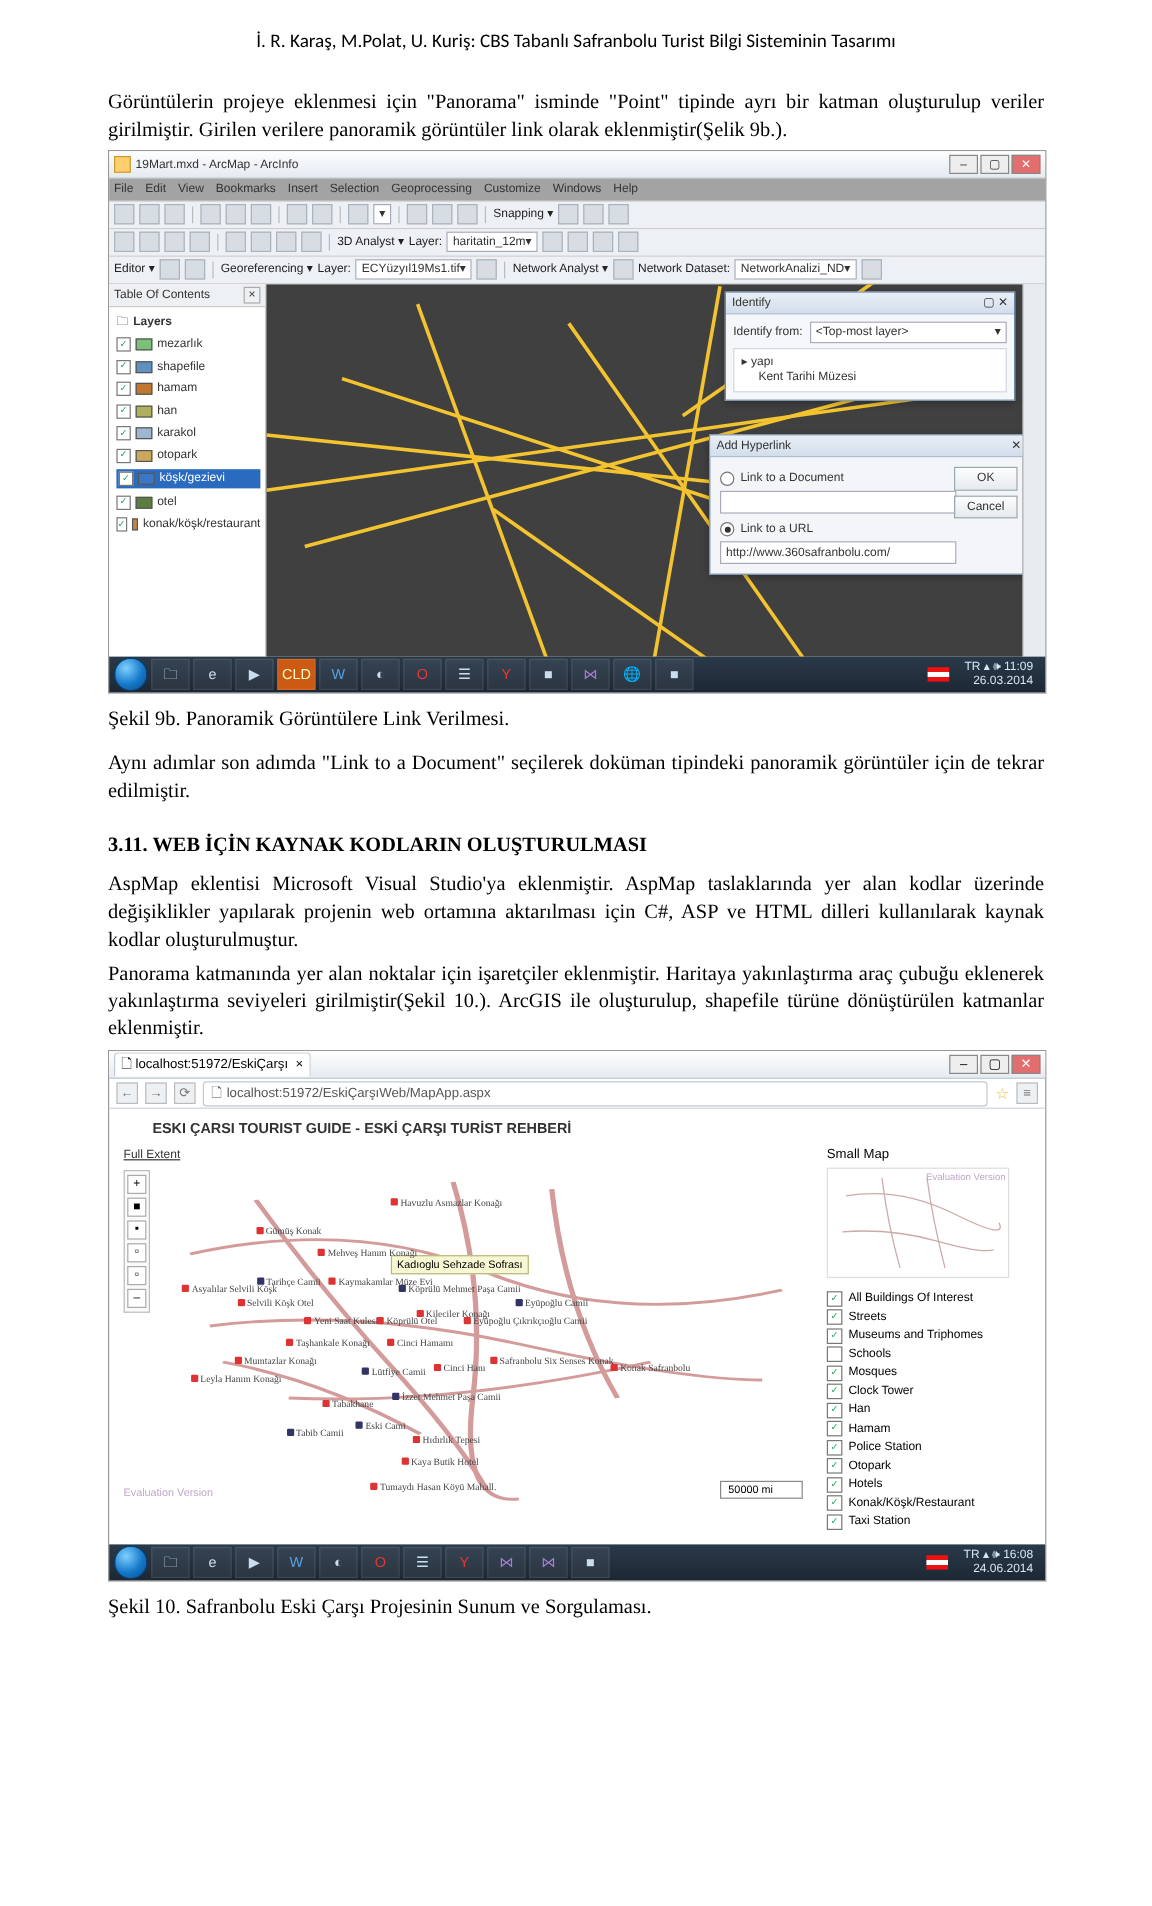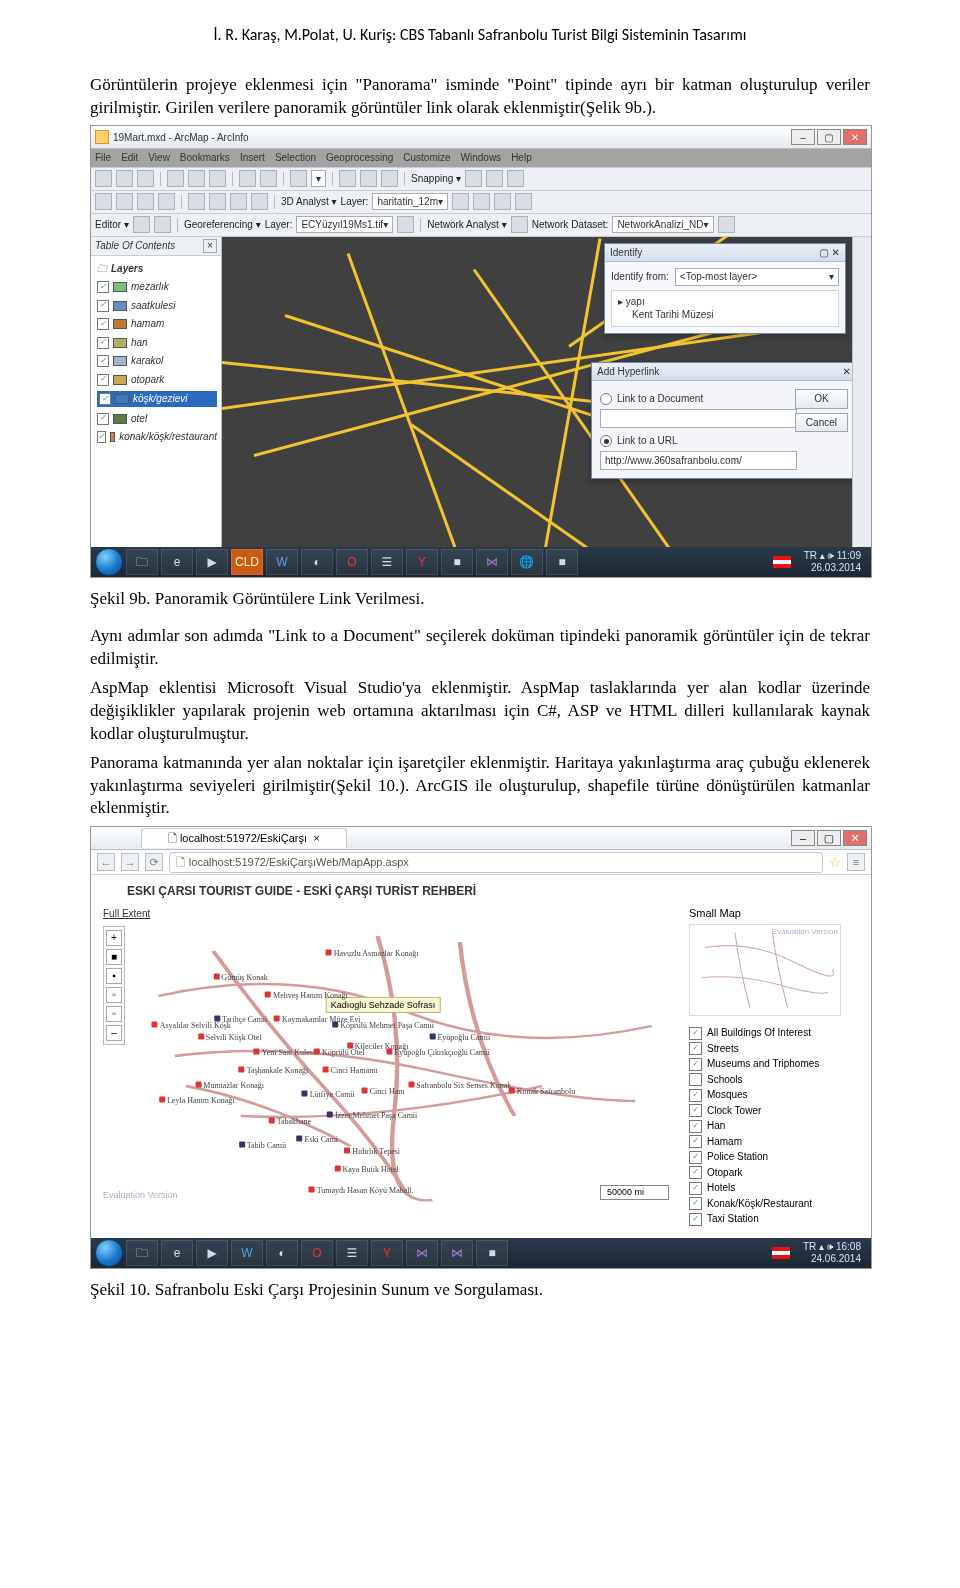--- a/index.html
+++ b/index.html
@@ -46,21 +46,21 @@
   .win-controls { margin-left:auto; display:flex; gap:2px;}
   .win-btn { width:22px;height:14px;border:1px solid #888;background:#eee;display:flex;align-items:center;justify-content:center;}
   .win-close{background:#e26e6e;color:#fff;}
   .menubar { background:#a3a3a3;border-bottom:1px solid #ccc;padding:2px 4px;display:flex;gap:10px;}
   .toolbar { background:#edf1f5;border-bottom:1px solid #ccc;padding:2px 4px;display:flex;align-items:center;gap:4px;flex-wrap:wrap;min-height:18px;}
   .tb-ico { width:15px;height:15px;background:#d8dde3;border:1px solid #aab2bb; }
   .tb-sep { width:1px;height:14px;background:#bbb;margin:0 2px;}
   .tb-label { color:#222; }
   .tb-combo { border:1px solid #aab;background:#fff;padding:0 4px;height:15px;display:flex;align-items:center;}
   .arc-body { display:flex; height:310px; }
-  .toc { width:130px;background:#fff;border-right:1px solid #bbb;display:flex;flex-direction:column;font-style:italic;}
+  .toc { width:130px;background:#fff;border-right:1px solid #bbb;display:flex;flex-direction:column;}
   .toc-title{background:#eef1f4;border-bottom:1px solid #ccc;padding:2px 4px;display:flex;align-items:center;justify-content:space-between;}
   .toc-title .x{width:12px;height:12px;border:1px solid #aaa;display:flex;align-items:center;justify-content:center;}
   .toc-list{padding:4px;overflow:hidden;font-size:10px;}
   .layer-row{display:flex;align-items:center;gap:4px;margin:2px 0 5px 2px;}
   .layer-row.sel{background:#2a6bbf;color:#fff;padding:1px 2px;}
   .cbx{width:10px;height:10px;border:1px solid #777;background:#fff;display:flex;align-items:center;justify-content:center;font-size:8px;color:#2a6;}
   .swatch{width:12px;height:8px;border:1px solid #555;}
   .mapview{flex:1;position:relative;background:#404040;overflow:hidden;}
   .roads{position:absolute;inset:0;}
   .roads div{position:absolute;background:#f4c430;height:3px;transform-origin:left center;}
@@ -87,21 +87,21 @@
   .tb-item{width:30px;height:24px;background:rgba(255,255,255,.06);border:1px solid rgba(255,255,255,.1);display:flex;align-items:center;justify-content:center;color:#cde;font-size:12px;}
   .tb-spacer{flex:1;}
   .tb-tray{color:#d7e6f3;font-size:10px;text-align:right;padding:0 6px;line-height:1.2;}
   .tb-flag{width:18px;height:12px;background:linear-gradient(#e11 33%,#fff 33% 66%,#e11 66%);margin-right:4px;}
 
   
   .aspwin{
     width:780px;border:1px solid #999;margin:6px 0;font-family:Tahoma,Arial,sans-serif;font-size:11px;background:#fff;
   }
   .asp-titlebar{height:22px;background:linear-gradient(#fefefe,#e6ebf2);border-bottom:1px solid #b8c2cf;display:flex;align-items:center;padding:0 4px;}
-  .asp-tab{background:#fff;border:1px solid #c2c9d2;border-bottom:none;padding:2px 26px;border-radius:3px 3px 0 0;margin-right:4px;margin-left:46px;}
+  .asp-tab{background:#fff;border:1px solid #c2c9d2;border-bottom:none;padding:2px 5px;border-radius:3px 3px 0 0;margin-right:4px;}
   .asp-addr{height:24px;border-bottom:1px solid #cfd5dc;display:flex;align-items:center;gap:6px;padding:0 6px;color:#555;}
   .nav-ico{width:16px;height:16px;border:1px solid #bbb;background:#eef1f4;display:flex;align-items:center;justify-content:center;font-size:11px;color:#777;}
   .addr-bar{flex:1;border:1px solid #c2c9d2;background:#fff;padding:2px 6px;border-radius:3px;display:flex;align-items:center;gap:4px;}
   .star{color:#f0c040;font-size:13px;}
   .asp-page{padding:8px 12px 10px 12px;}
   .guide-title{font-weight:bold;font-size:12px;color:#333;margin-bottom:6px;padding-left:24px;}
   .asp-row{display:flex;}
   .map-col{flex:1;position:relative;height:300px;border:0;}
   .side-col{width:170px;padding-left:10px;font-size:10px;}
   .full-extent{font-size:10px;text-decoration:underline;color:#333;margin-bottom:6px;display:inline-block;}
@@ -225,21 +225,21 @@
               <b>Layers</b>
           </div>
         <div class="layer-row">
               <span class="cbx">✓</span>
               <span class="swatch" style="background:#7abf7a"></span>
               <span>mezarlık</span>
             </div>
             <div class="layer-row">
               <span class="cbx">✓</span>
               <span class="swatch" style="background:#6090c0"></span>
-              <span>saatkulesi</span>
+              <span>shapefile</span>
             </div>
             <div class="layer-row">
               <span class="cbx">✓</span>
               <span class="swatch" style="background:#c07830"></span>
               <span>hamam</span>
             </div>
             <div class="layer-row">
               <span class="cbx">✓</span>
               <span class="swatch" style="background:#b0b060"></span>
               <span>han</span>
@@ -351,20 +351,21 @@
       <div class="tb-tray">
         <span>TR</span> ▴ 🕪 <span>11:09</span><br>
         <span>26.03.2014</span>
       </div>
     </div>
   </div>
 
   <p class="caption">Şekil 9b. Panoramik Görüntülere Link Verilmesi.</p>
   <p class="body">Aynı adımlar son adımda "Link to a Document" seçilerek doküman tipindeki panoramik görüntüler için de tekrar edilmiştir.</p>
 
+  <h3 class="section">3.11. WEB İÇİN KAYNAK KODLARIN OLUŞTURULMASI</h3>
   <p class="body">AspMap eklentisi Microsoft Visual Studio'ya eklenmiştir. AspMap taslaklarında yer alan kodlar üzerinde değişiklikler yapılarak projenin web ortamına aktarılması için C#, ASP ve HTML dilleri kullanılarak kaynak kodlar oluşturulmuştur.</p>
   <p class="body">Panorama katmanında yer alan noktalar için işaretçiler eklenmiştir. Haritaya yakınlaştırma araç çubuğu eklenerek yakınlaştırma seviyeleri girilmiştir(Şekil 10.). ArcGIS ile oluşturulup, shapefile türüne dönüştürülen katmanlar eklenmiştir.</p>
 
   <div class="aspwin">
     <div class="asp-titlebar">
       <span class="asp-tab">
         🗋 <span>localhost:51972/EskiÇarşı</span> &nbsp;×
       </span>
       <div class="win-controls">
         <div class="win-btn">–</div>

